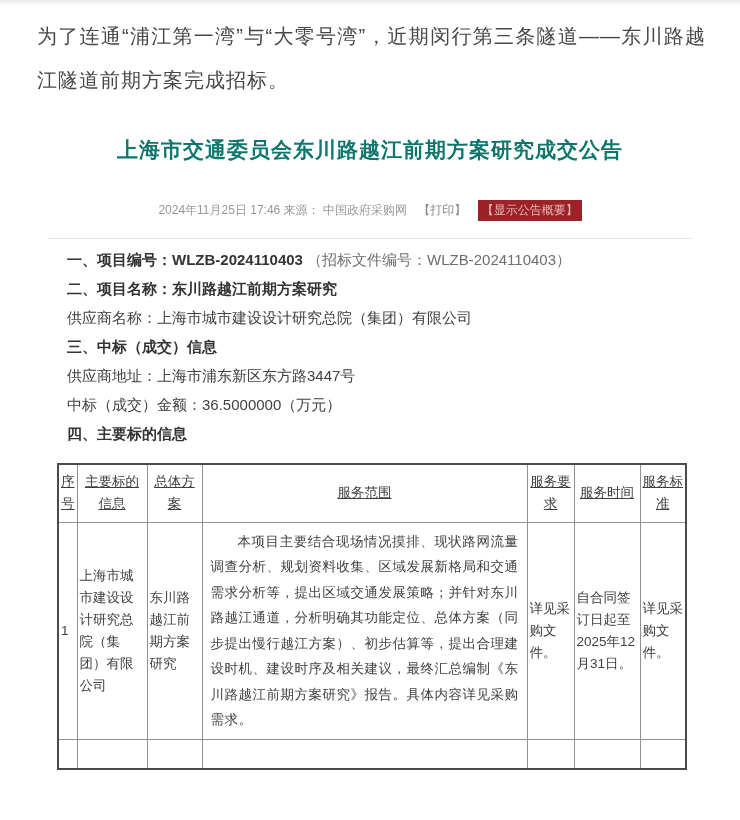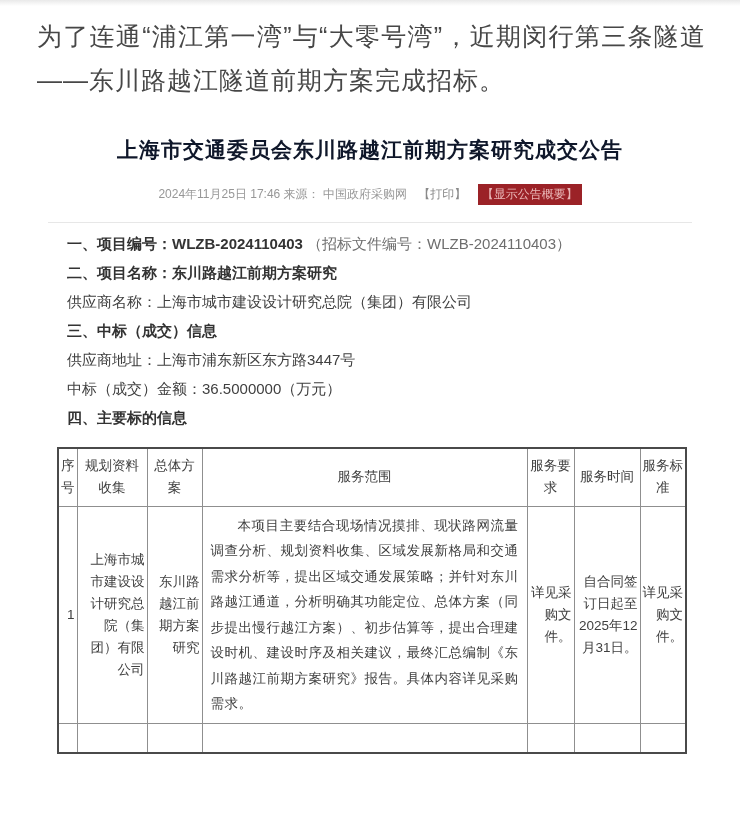--- a/index.html
+++ b/index.html
@@ -5,31 +5,31 @@
   html,body{margin:0;padding:0;}
   body{
     width:740px;height:820px;background:#ffffff;overflow:hidden;
     font-family:"Liberation Sans","DejaVu Sans",sans-serif;
     color:#3f3f3f;
   }
   .top-strip{height:6px;background:linear-gradient(#e9e9e9,#ffffff);}
   
   .intro{
     margin:8px 34px 0 37px;
-    font-size:25px;line-height:44px;letter-spacing:1px;
+    font-size:20px;line-height:44px;letter-spacing:1px;
     color:#474747;text-align:justify;
   }
   
   .article-title{
     margin-top:34px;text-align:center;
-    font-size:21px;font-weight:bold;color:#0f172a;letter-spacing:1px;
+    font-size:21px;font-weight:bold;color:#0f766e;letter-spacing:1px;
   }
   
   .meta{
-    margin-top:20px;text-align:center;
+    margin-top:36px;text-align:center;
     font-size:12px;color:#979797;
   }
   .meta span{vertical-align:middle;}
   .meta .print{margin-left:8px;color:#8a8a8a;cursor:pointer;}
   .meta .badge{
     margin-left:8px;display:inline-block;padding:2px 4px;
     background:#9b2227;color:#e9b6b6;cursor:pointer;
   }
   .divider{border:none;border-top:1px solid #e7e7e7;margin:17px 48px 0 48px;}
   
@@ -41,22 +41,22 @@
   .note{color:#6e6e6e;}
   
   table{
     margin:21px 0 0 57px;
     border-collapse:collapse;table-layout:fixed;width:628px;
     font-size:13.5px;color:#3f3f3f;
   }
   table,td,th{border:1px solid #8f8f8f;}
   table{border:2px solid #4a4a4a;}
   th{font-weight:normal;text-align:center;vertical-align:middle;padding:2px 1px;line-height:22px;}
-  td{text-align:right;vertical-align:middle;padding:2px 2px;line-height:22px;word-break:break-all;}
-  thead tr{height:58px;}
+  td{text-align:left;vertical-align:middle;padding:2px 2px;line-height:22px;word-break:break-all;}
+  thead tr{height:58px;text-decoration:underline;}
   tr.main-row{height:179px;}
   tr.empty-row{height:30px;}
   td.scope{
     text-align:justify;text-indent:2em;padding:6px 8px;
     line-height:25.5px;letter-spacing:0.5px;
   }
 </style>
 </head>
 <body>
 
@@ -94,21 +94,21 @@
       <col style="width:70px">
       <col style="width:55px">
     <col style="width:325px">
       <col style="width:47px">
       <col style="width:66px">
     <col style="width:46px">
   </colgroup>
   <thead>
     <tr>
       <th>序号</th>
-      <th>规划资料收集</th>
+      <th>主要标的信息</th>
       <th>总体方案</th>
       <th>服务范围</th>
       <th>服务要求</th>
       <th>服务时间</th>
       <th>服务标准</th>
     </tr>
   </thead>
   <tbody>
     <tr class="main-row">
       <td>1</td>

